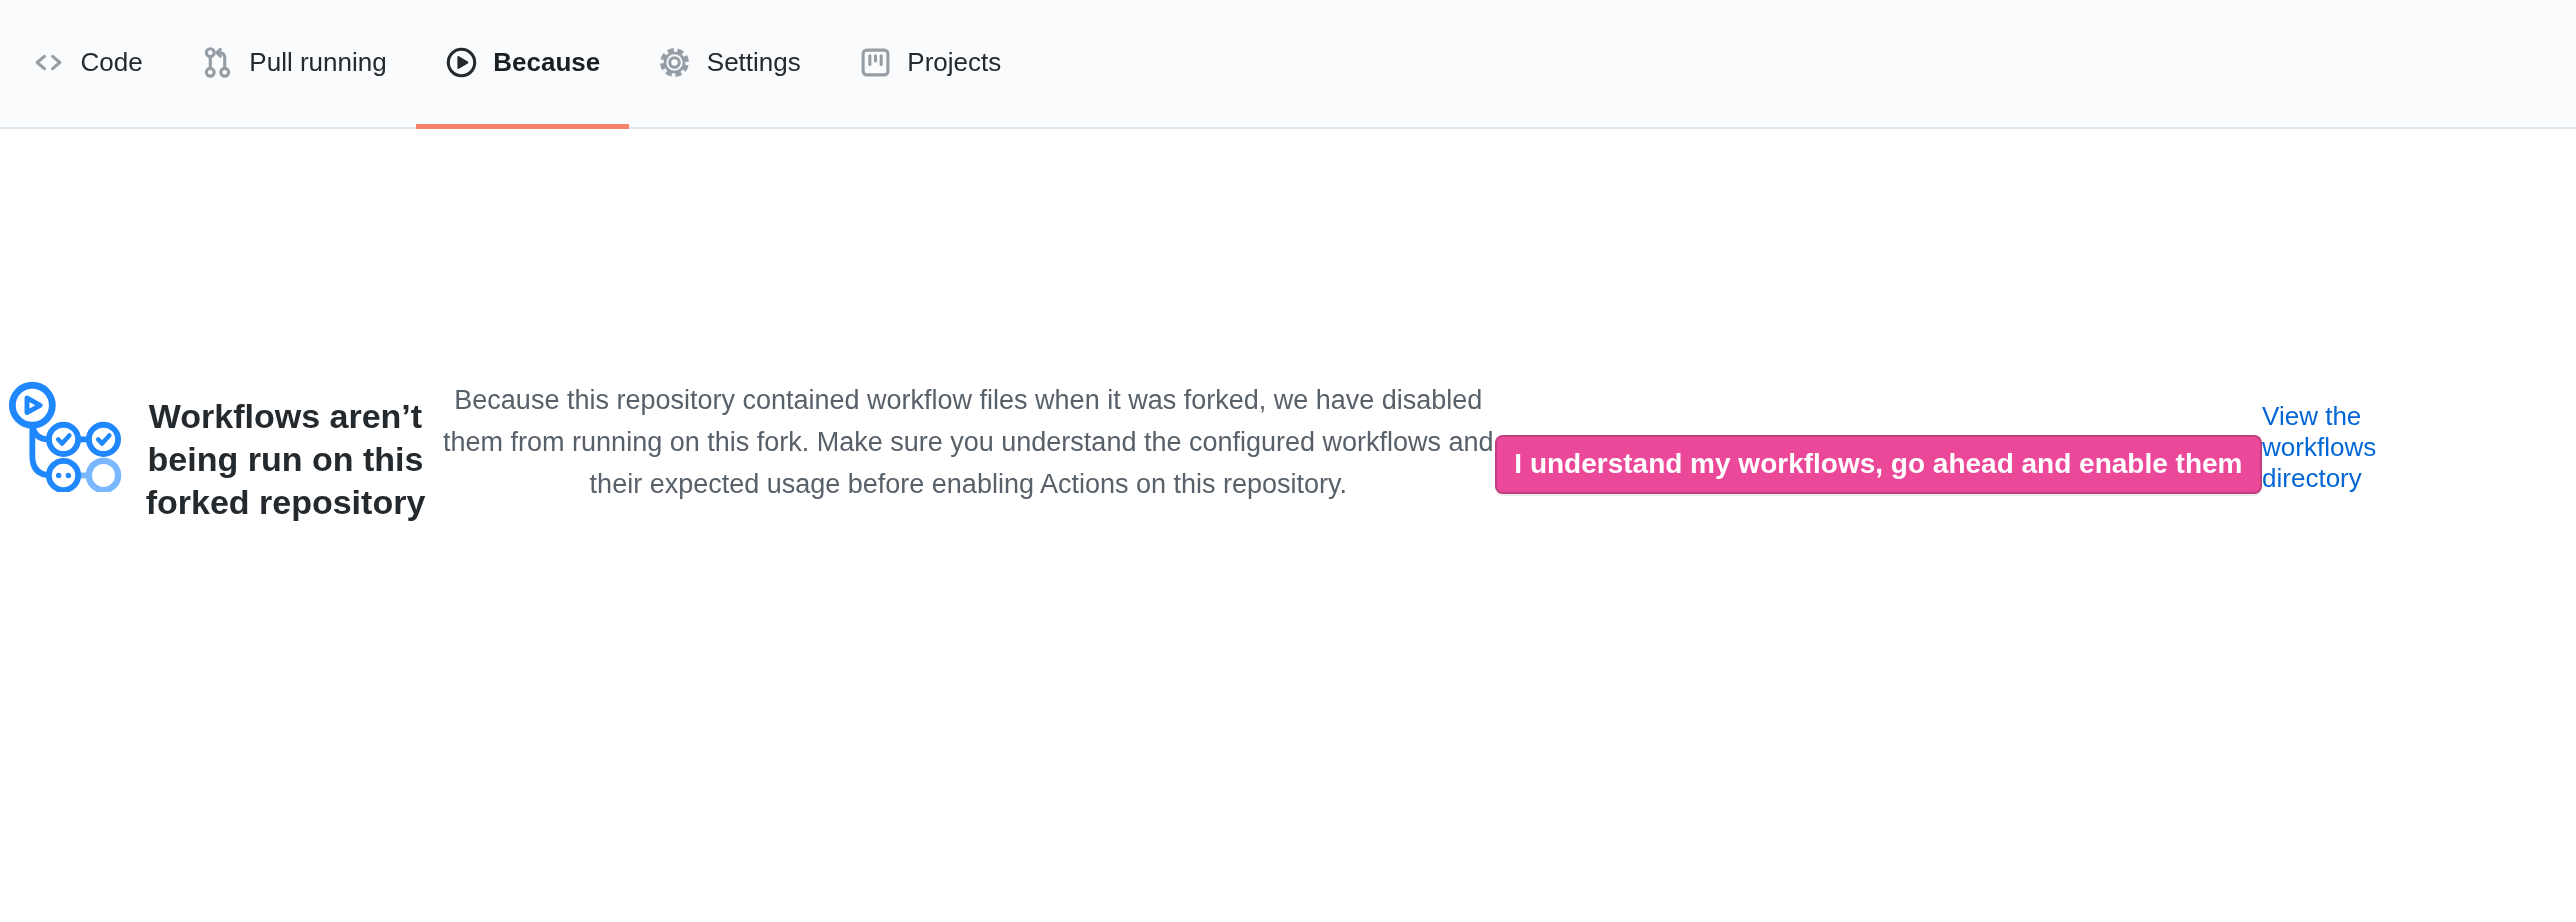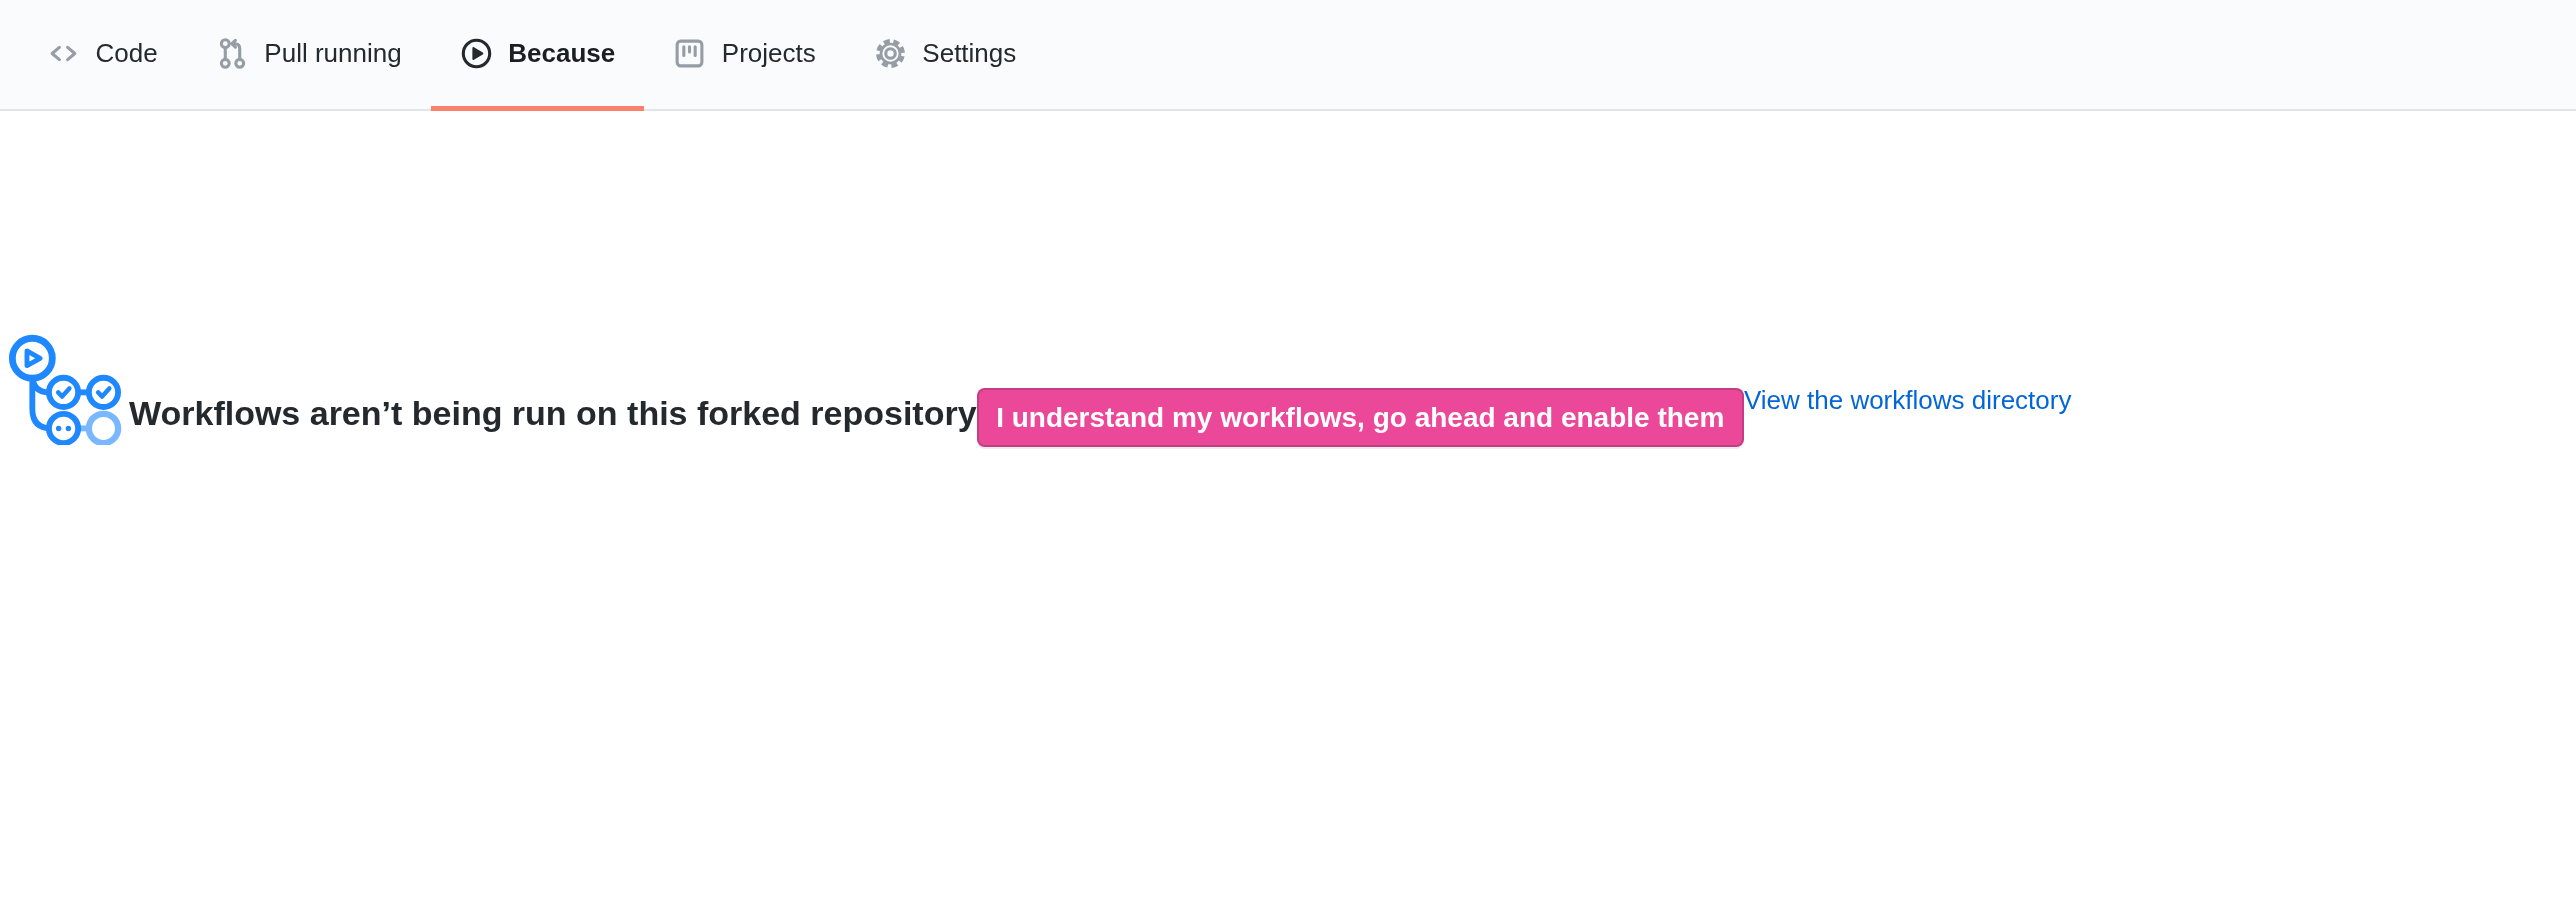--- a/index.html
+++ b/index.html
@@ -7,26 +7,26 @@
     margin: 0; padding: 0;
     width: 2576px; height: 923px;
     overflow: hidden;
     background: #ffffff;
     font-family: "Liberation Sans", "DejaVu Sans", sans-serif;
     -webkit-font-smoothing: antialiased;
   }
 
   
   .tabnav {
-    height: 111px;
+    height: 129px;
     background: #fafbfc;
     border-bottom: 2px solid #e1e4e8;
     display: flex;
     align-items: stretch;
-    padding-left: 18px;
+    padding-left: 3px;
     text-align: center;
   }
   .tab {
     display: flex;
     align-items: center;
     gap: 15.6px;
     padding: 0 29px;
     font-size: 26px;
     color: #24292e;
     cursor: pointer;
@@ -121,41 +121,41 @@
       <svg viewBox="0 0 32 32">
         <circle cx="16" cy="16" r="12.8" fill="none" stroke="currentColor" stroke-width="3"></circle>
         <path d="M13 10.8 L21.6 16 L13 21.2 Z" fill="currentColor" stroke="currentColor" stroke-width="2" stroke-linejoin="round"></path>
       </svg>
     </span>
     <span>Because</span>
   </div>
 
   <div class="tab">
     <span class="ticon">
-      <svg viewBox="0 0 32 32" fill="none" stroke="currentColor" stroke-linecap="round">
-        <rect x="4" y="4" width="24" height="24" rx="3.5" stroke-width="3"></rect>
-        <path d="M10.5 9.5 V 18" stroke-width="3"></path>
-        <path d="M16 9.5 V 14.5" stroke-width="3"></path>
-        <path d="M21.5 9.5 V 18" stroke-width="3"></path>
-      </svg>
-    </span>
-    <span>Projects</span>
-  </div>
-
-  <div class="tab">
-    <span class="ticon">
       <svg viewBox="0 0 32 32" fill="none" stroke="currentColor">
         <g transform="rotate(12 16 16)">
           <circle cx="16" cy="16" r="11.4" stroke-width="5.2" stroke-dasharray="5.6 3.35"></circle>
         </g>
         <circle cx="16" cy="16" r="9.2" stroke-width="2.6"></circle>
         <circle cx="16" cy="16" r="4.6" stroke-width="3"></circle>
       </svg>
     </span>
     <span>Settings</span>
+  </div>
+
+  <div class="tab">
+    <span class="ticon">
+      <svg viewBox="0 0 32 32" fill="none" stroke="currentColor" stroke-linecap="round">
+        <rect x="4" y="4" width="24" height="24" rx="3.5" stroke-width="3"></rect>
+        <path d="M10.5 9.5 V 18" stroke-width="3"></path>
+        <path d="M16 9.5 V 14.5" stroke-width="3"></path>
+        <path d="M21.5 9.5 V 18" stroke-width="3"></path>
+      </svg>
+    </span>
+    <span>Projects</span>
   </div>
 
 </nav>
 
 <main class="content-col">
 
   <div>
     <svg class="wf-icon" viewBox="0 0 132 118" fill="none">
 
       <path d="M33 46 V 81 Q 33 101 53 101" stroke="#2088ff" stroke-width="6"></path>
@@ -174,19 +174,20 @@
       <circle cx="65" cy="101" r="15" fill="#ffffff" stroke="#2088ff" stroke-width="6"></circle>
       <circle cx="60" cy="101" r="2.8" fill="#2088ff"></circle>
       <circle cx="70" cy="101" r="2.8" fill="#2088ff"></circle>
 
       <circle cx="106" cy="101" r="15" fill="#ffffff" stroke="#79b8ff" stroke-width="6.5"></circle>
     </svg>
   </div>
 
   <h3 class="bs-title">Workflows aren’t being run on this forked repository</h3>
 
+  <p class="bs-desc">Because this repository contained workflow files when it was forked, we have disabled them from running on this fork. Make sure you understand the configured workflows and their expected usage before enabling Actions on this repository.</p>
 
   <button class="bs-button">I understand my workflows, go ahead and enable them</button>
 
   <a class="bs-link">View the workflows directory</a>
 
 </main>
 
 
 </body></html>

